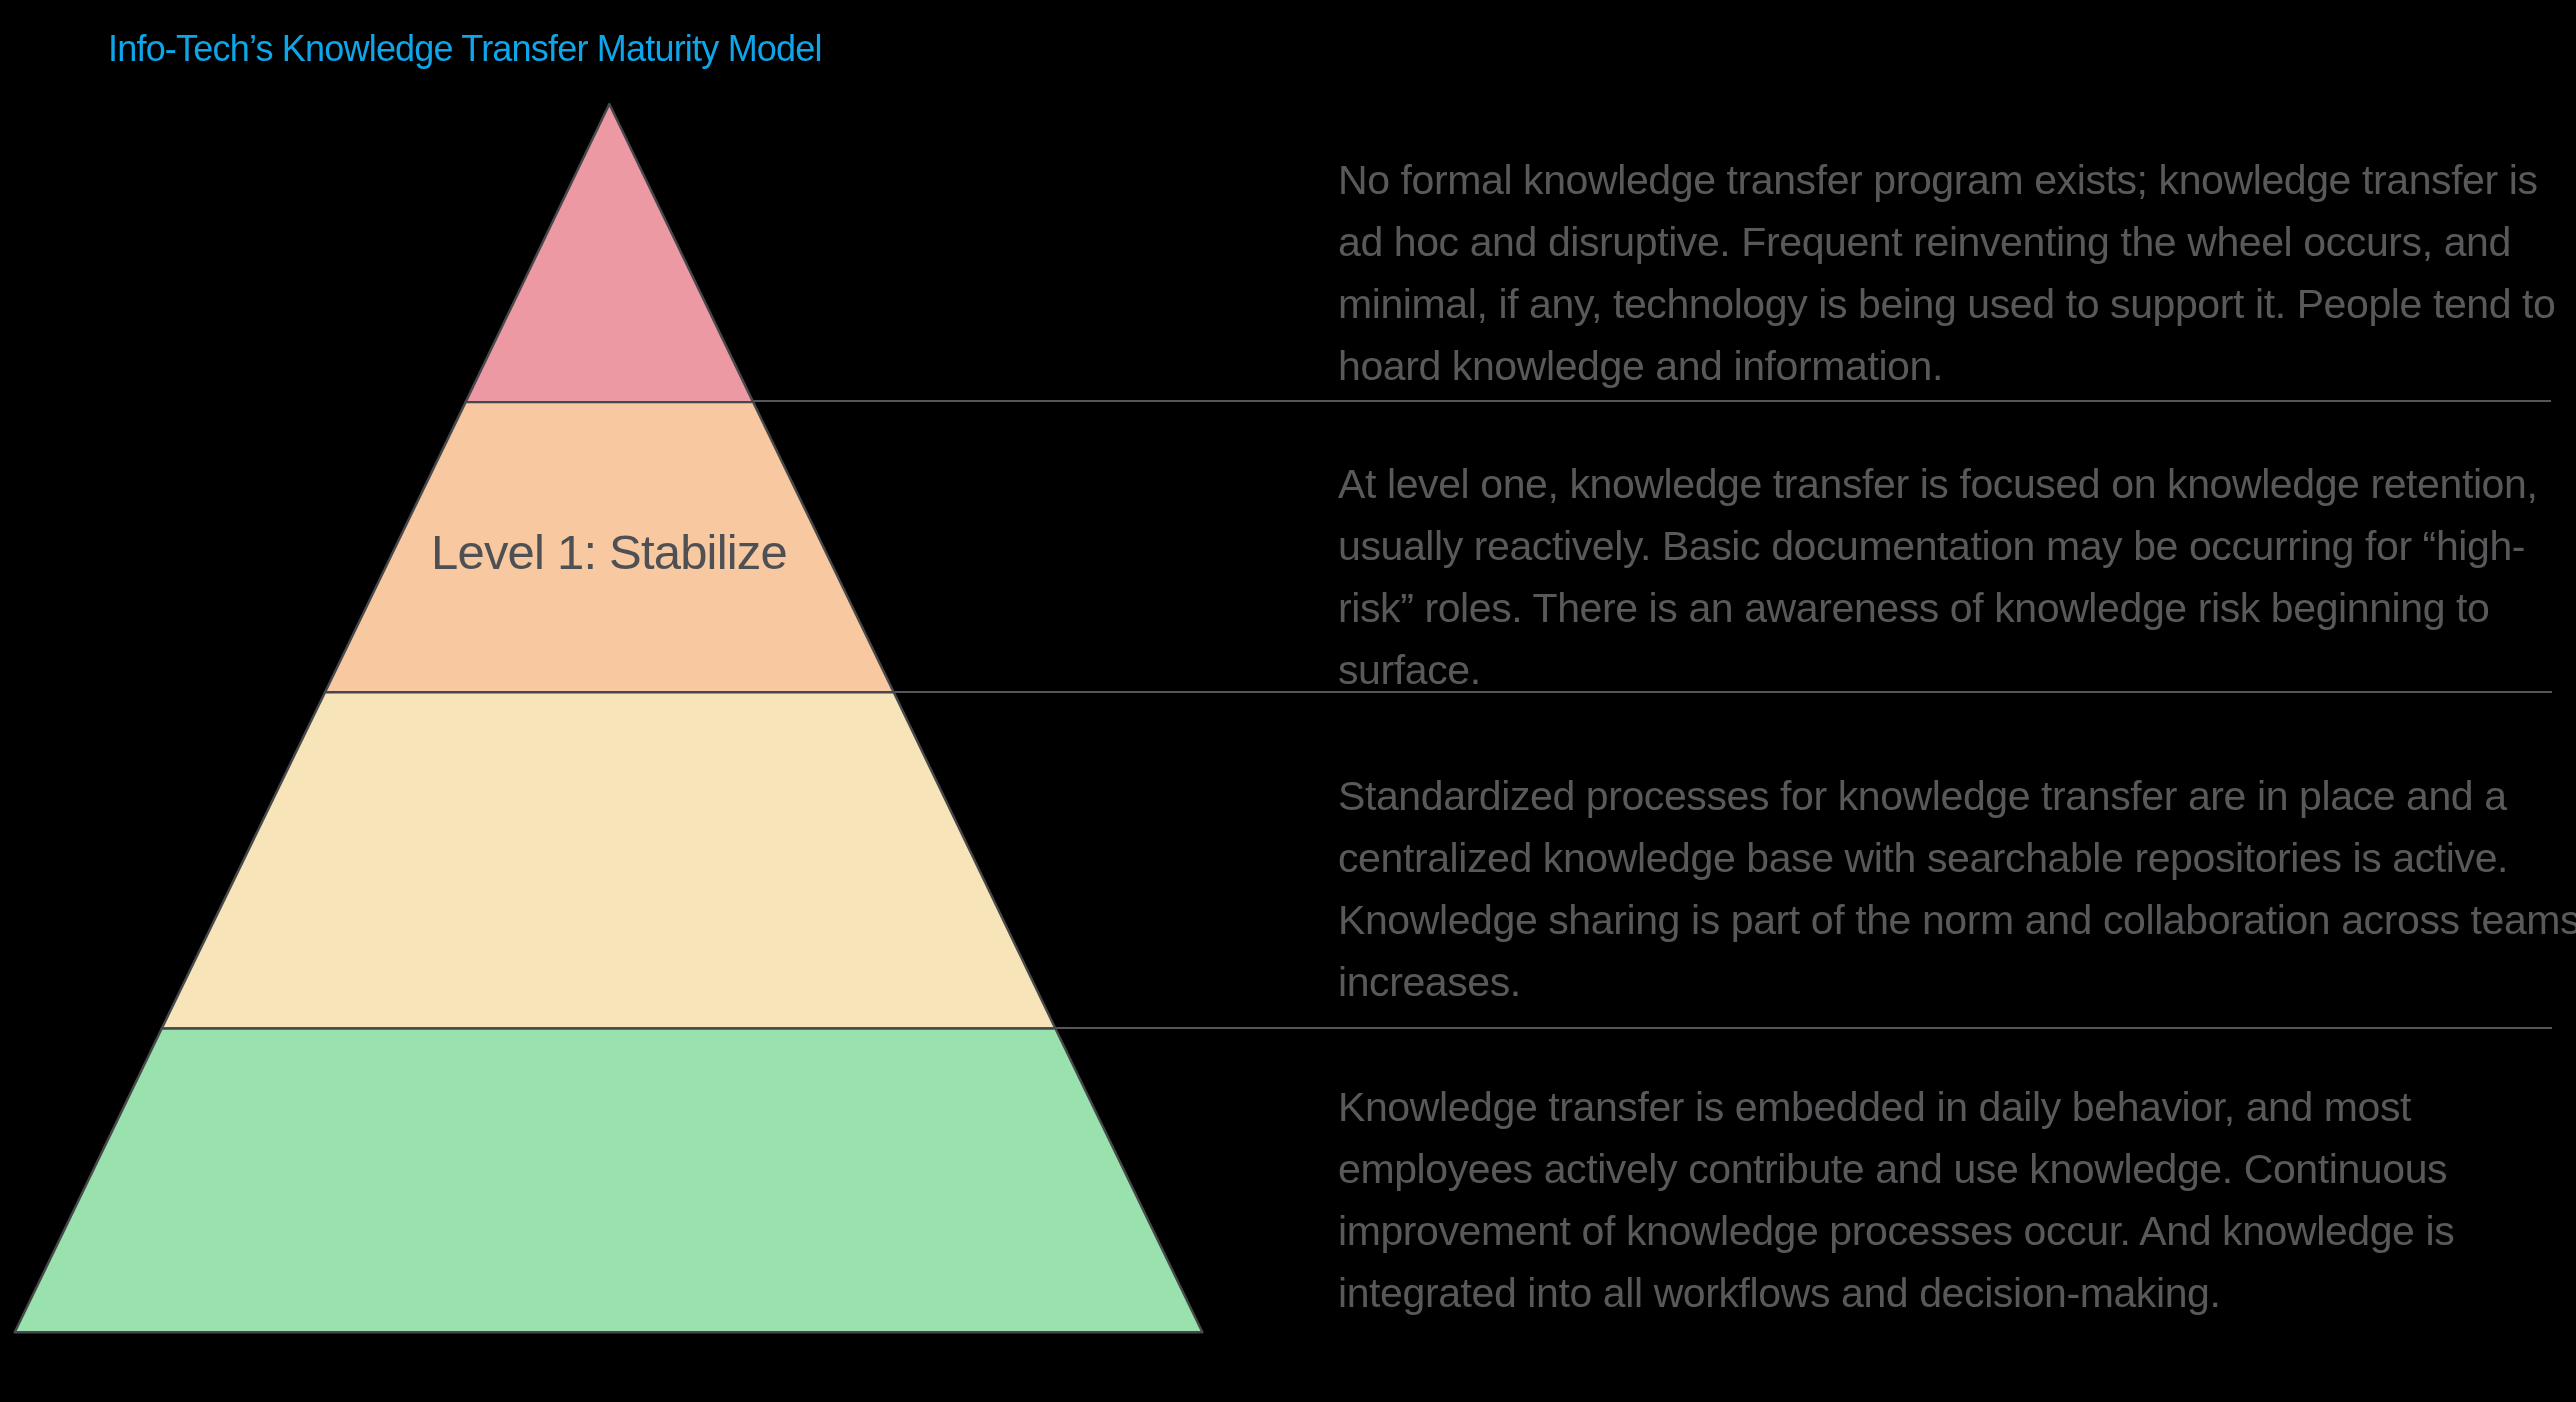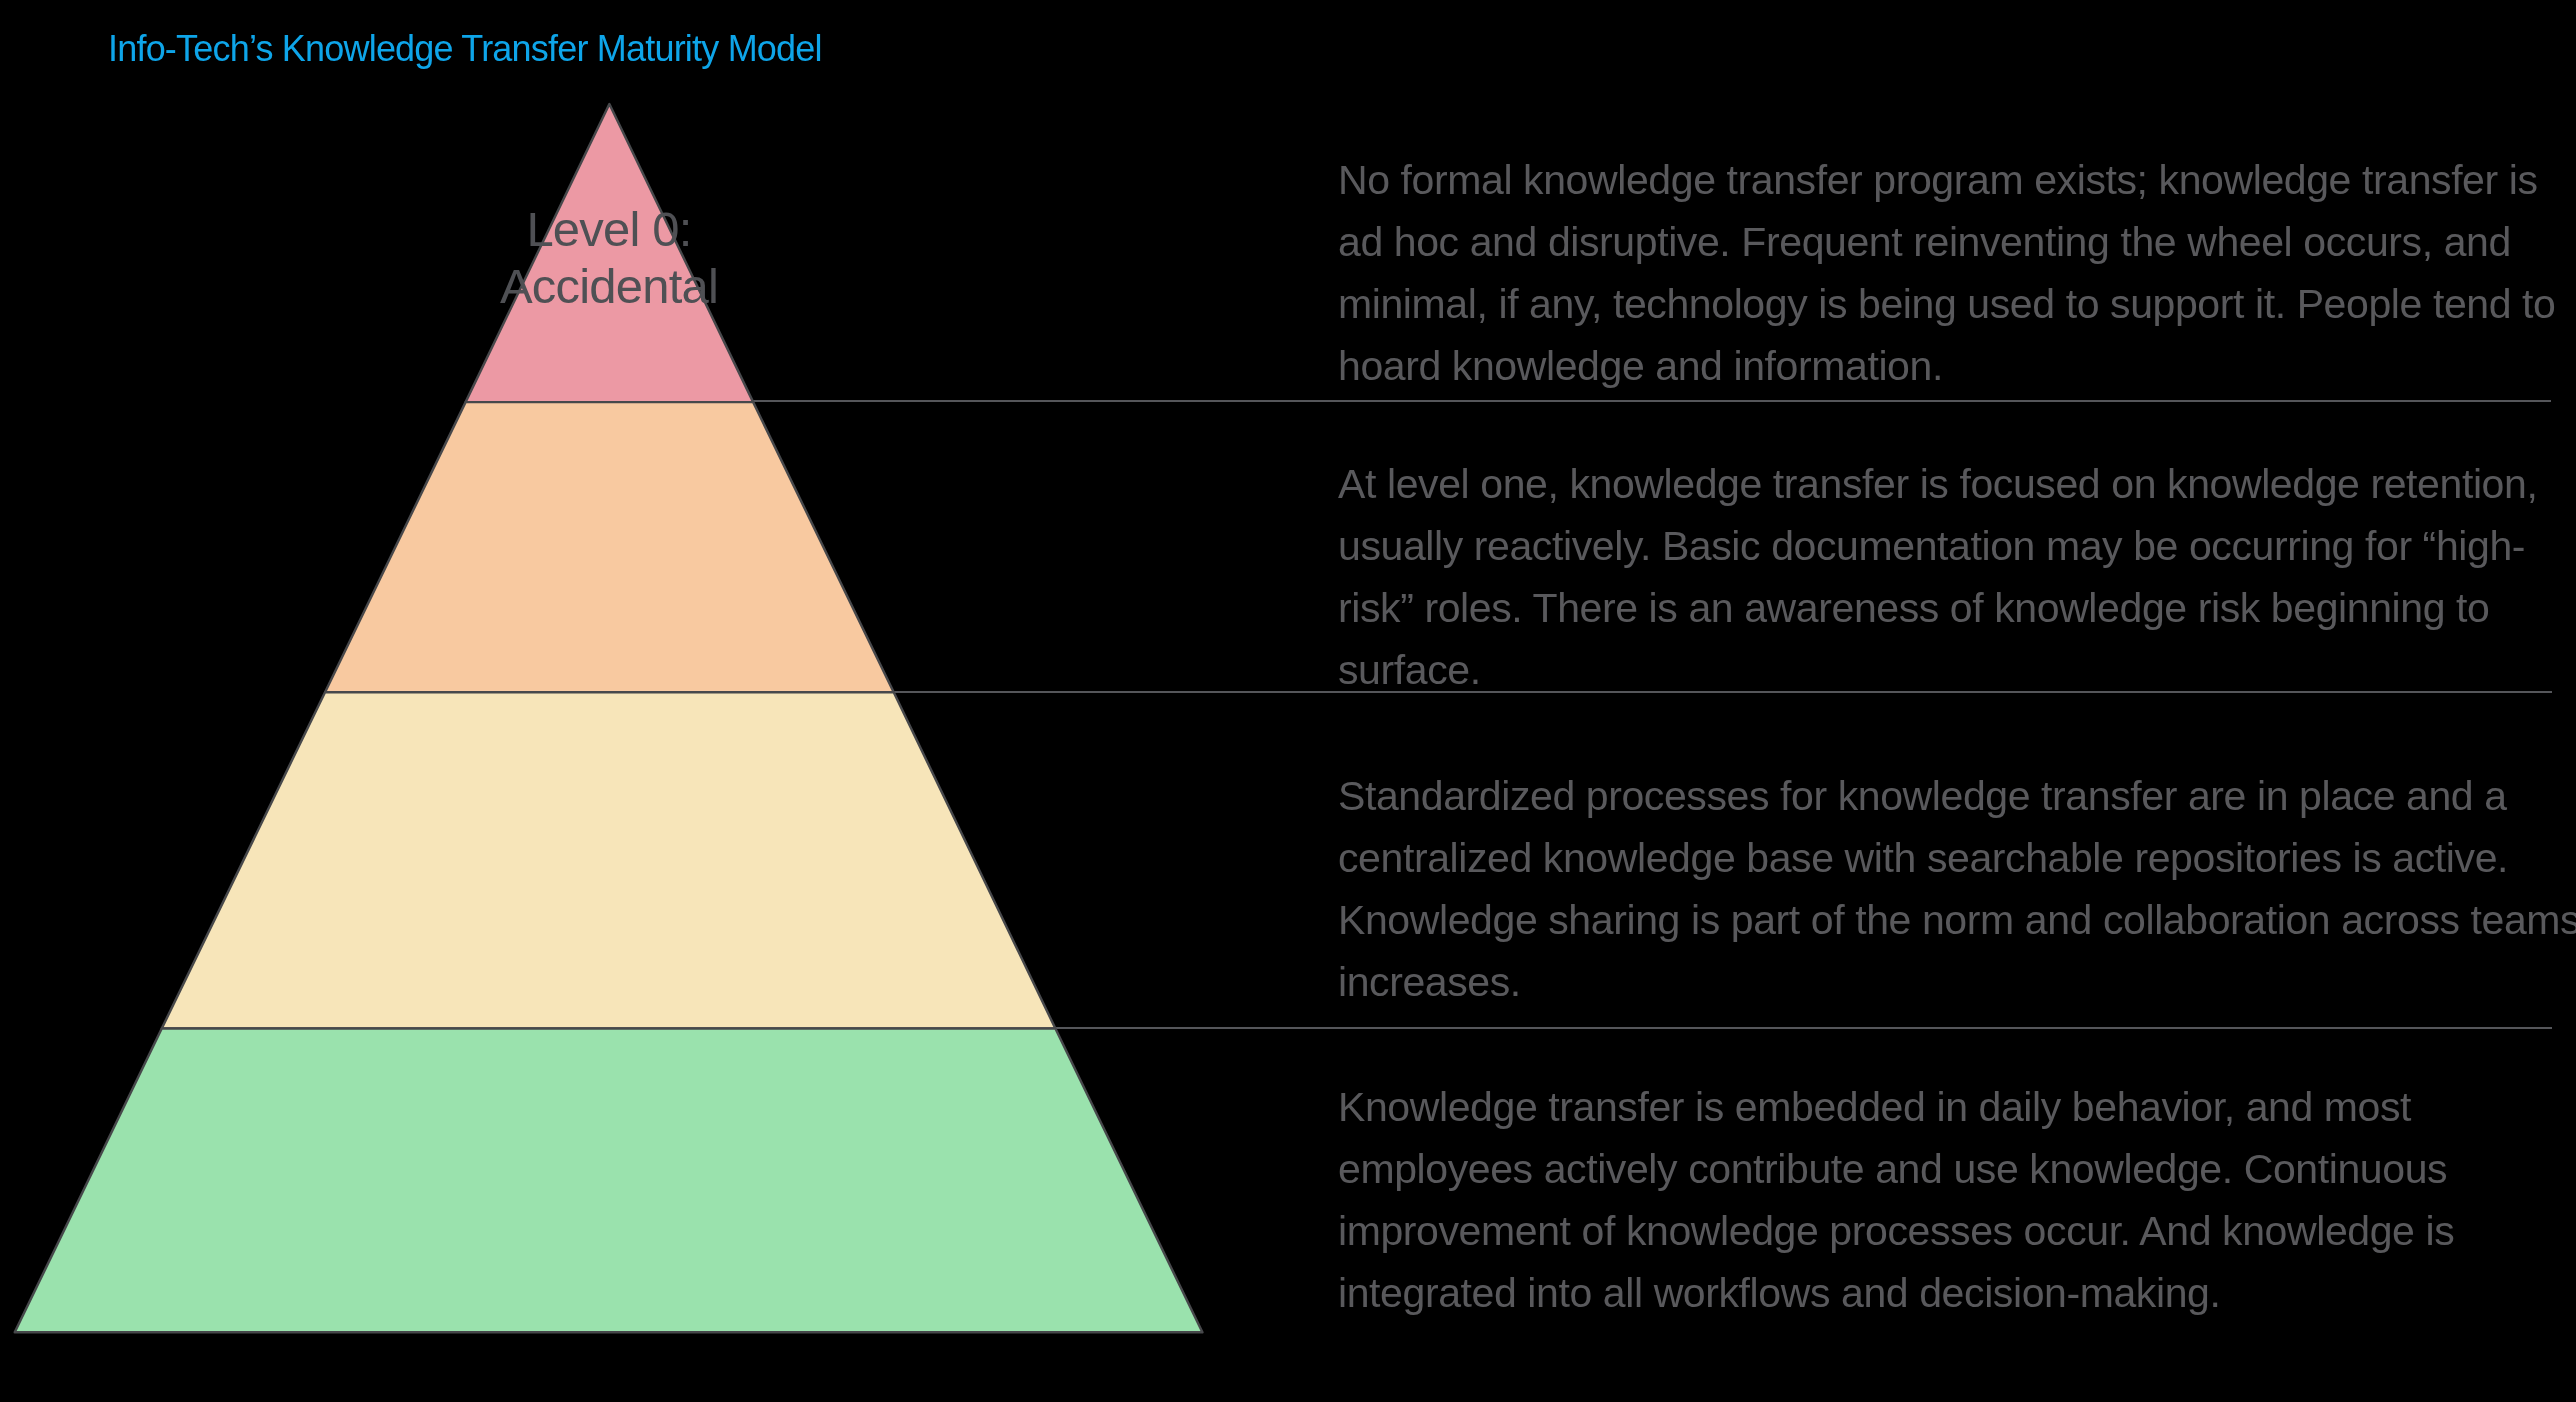--- a/index.html
+++ b/index.html
@@ -87,21 +87,21 @@
   <div class="divider d2"></div>
   <div class="divider d3"></div>
 
   <svg class="pyramid" width="1300" height="1403" viewBox="0 0 1600 1727">
     <polygon points="750,128 927,495 573,495" fill="#EC99A4"></polygon>
     <polygon points="573,495 927,495 1100,852 400,852" fill="#F8C9A0"></polygon>
     <polygon points="400,852 1100,852 1299,1266 199,1266" fill="#F7E5B9"></polygon>
     <polygon points="199,1266 1299,1266 1480,1640 18,1640" fill="#9AE2AD"></polygon>
   </svg>
 
-  <div class="band-label label-0">Level 0: Accidental</div>
+  <div class="band-label label-1">Level 1: Stabilize</div>
 
   <div class="desc desc-0">No formal knowledge transfer program exists; knowledge transfer is ad hoc and disruptive. Frequent reinventing the wheel occurs, and minimal, if any, technology is being used to support it. People tend to hoard knowledge and information.</div>
   <div class="desc desc-1">At level one, knowledge transfer is focused on knowledge retention, usually reactively. Basic documentation may be occurring for “high-risk” roles. There is an awareness of knowledge risk beginning to surface.</div>
   <div class="desc desc-2">Standardized processes for knowledge transfer are in place and a centralized knowledge base with searchable repositories is active. Knowledge sharing is part of the norm and collaboration across teams increases.</div>
   <div class="desc desc-3">Knowledge transfer is embedded in daily behavior, and most employees actively contribute and use knowledge. Continuous improvement of knowledge processes occur. And knowledge is integrated into all workflows and decision-making.</div>
 
 </div>
 
 
 </body></html>

